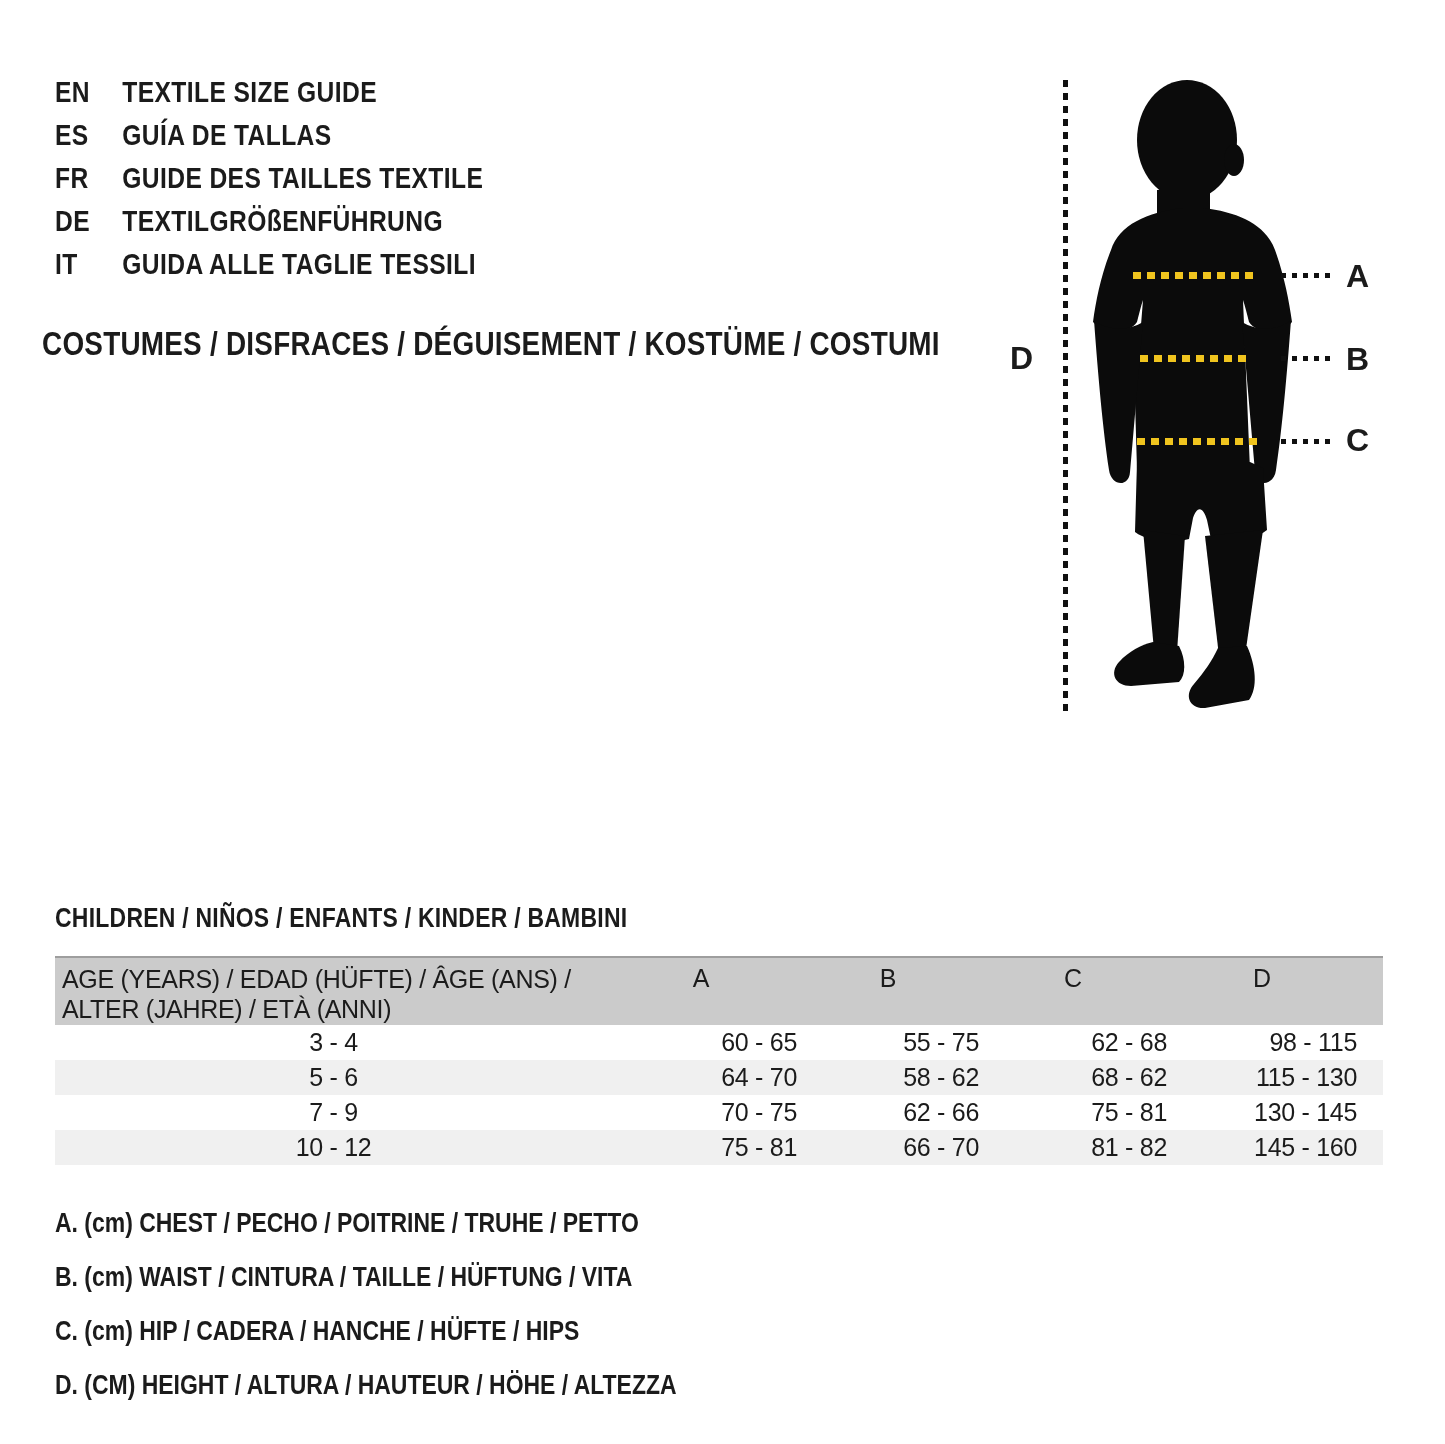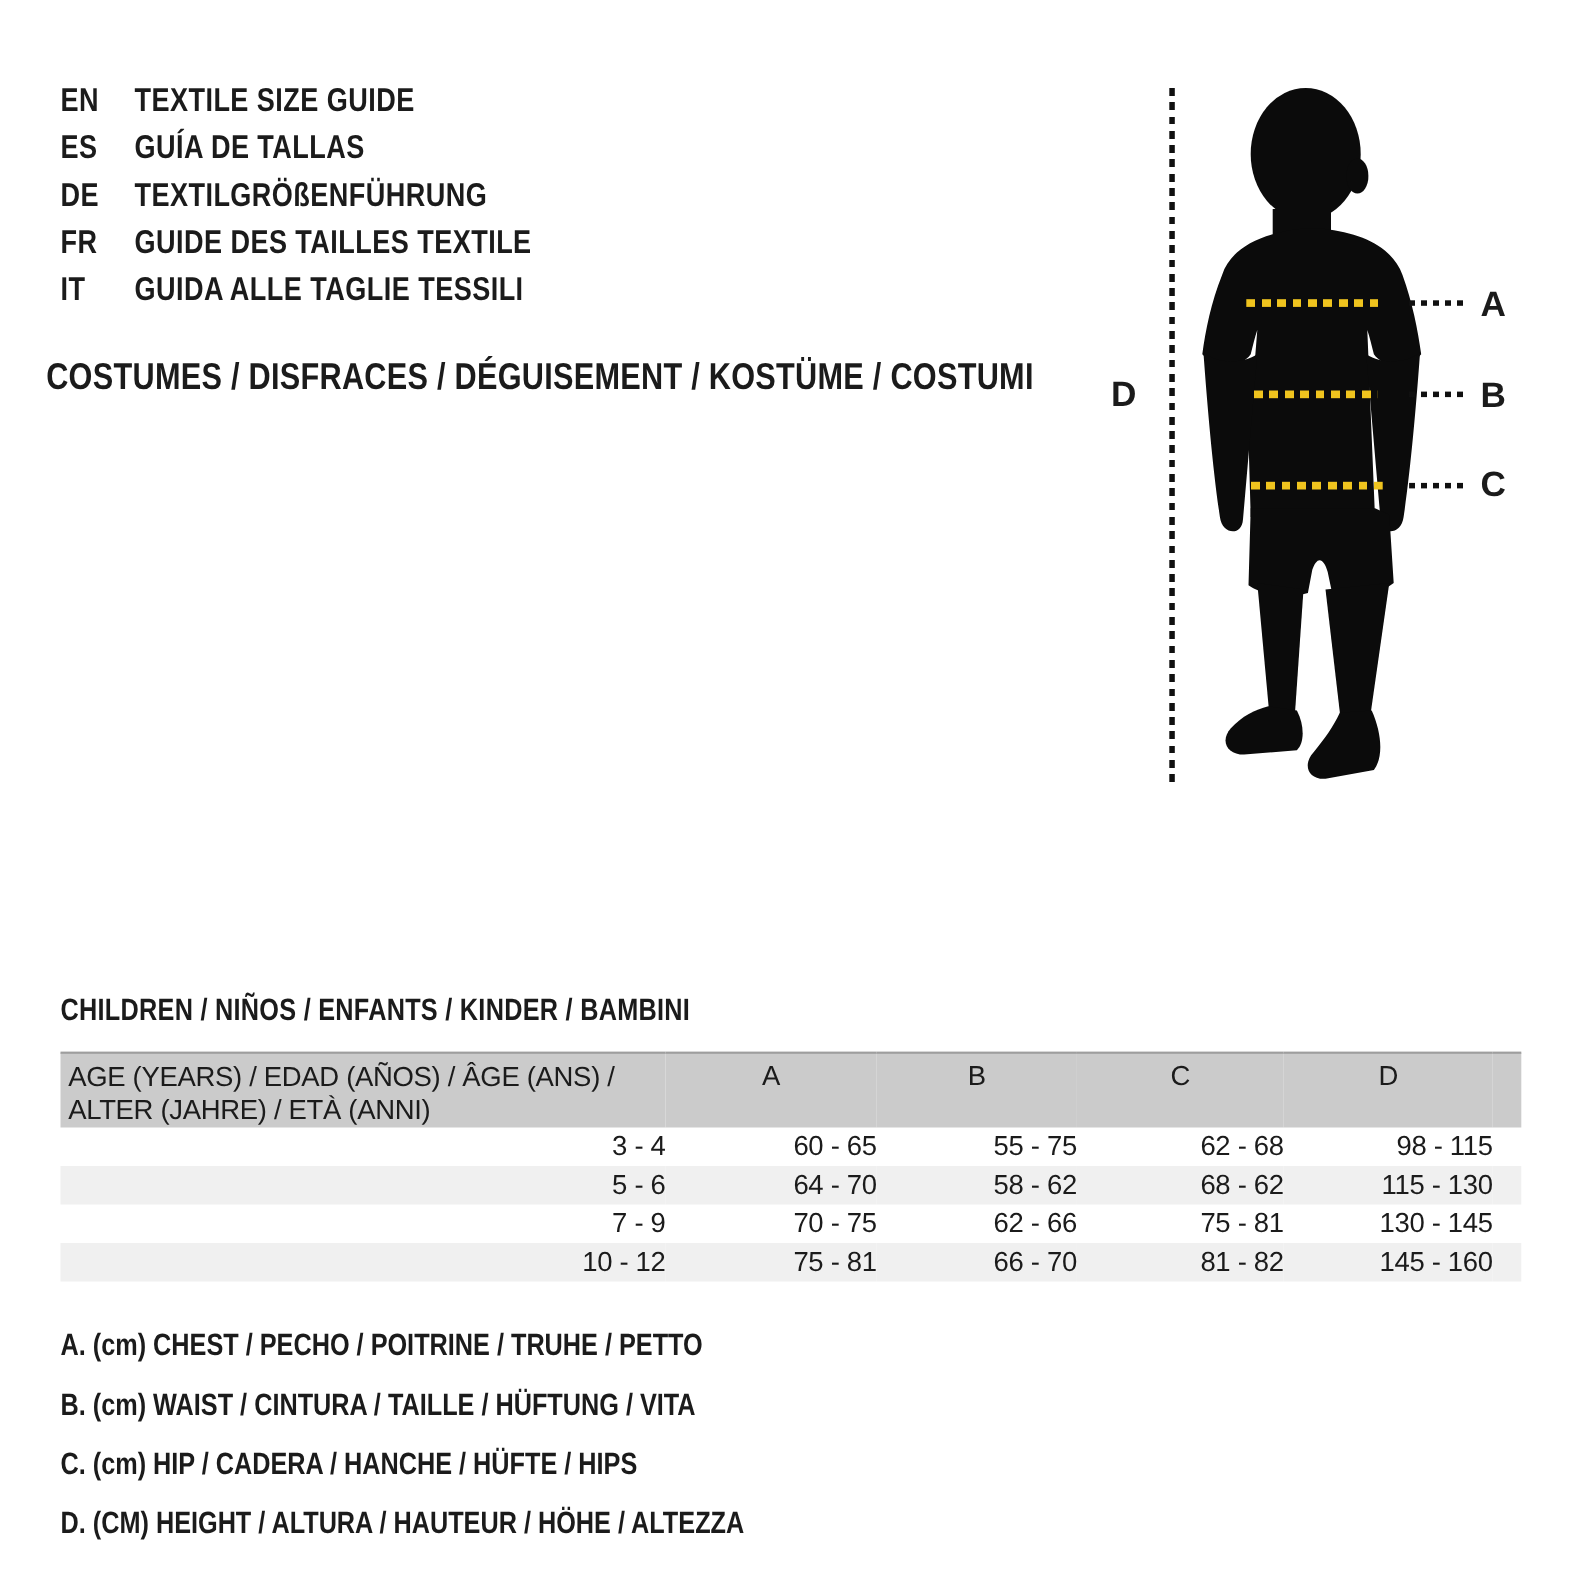--- a/index.html
+++ b/index.html
@@ -68,21 +68,21 @@
   table.size-table thead tr { background: var(--table-header-gray); }
   table.size-table thead th {
     height: 68px; vertical-align: top; font-weight: normal;
     font-size: 25px; letter-spacing: -0.3px; text-align: center; padding-top: 6px;
   }
   table.size-table thead th.age-head { text-align: left; padding-left: 7px; line-height: 30px; }
   table.size-table tbody td {
     height: 35px; font-size: 25px; letter-spacing: -0.3px; text-align: right;
     vertical-align: middle;
   }
-  table.size-table tbody td.age-cell { text-align: right; padding-left: 7px; }
+  table.size-table tbody td.age-cell { text-align: center; padding-left: 7px; }
   table.size-table tbody tr:nth-child(even) { background: var(--table-alt-row-gray); }
 
   
   .legend { left: 55px; top: 1196px; }
   .legend-item { height: 54px; display: flex; align-items: center; font-size: 28px; font-weight: bold; }
 </style>
 </head>
 <body>
 
 <div class="abs lang-list">
@@ -93,28 +93,28 @@
     </span>
   </div>
   <div class="lang-row">
     <span class="lang-row-inner">
       <span class="lang-code">ES</span>
       <span class="lang-title">GUÍA DE TALLAS</span>
     </span>
   </div>
   <div class="lang-row">
     <span class="lang-row-inner">
+      <span class="lang-code">FR</span>
+      <span class="lang-title">GUIDE DES TAILLES TEXTILE</span>
+    </span>
+  </div>
+  <div class="lang-row">
+    <span class="lang-row-inner">
       <span class="lang-code">DE</span>
       <span class="lang-title">TEXTILGRÖßENFÜHRUNG</span>
-    </span>
-  </div>
-  <div class="lang-row">
-    <span class="lang-row-inner">
-      <span class="lang-code">FR</span>
-      <span class="lang-title">GUIDE DES TAILLES TEXTILE</span>
     </span>
   </div>
   <div class="lang-row">
     <span class="lang-row-inner">
       <span class="lang-code">IT</span>
       <span class="lang-title">GUIDA ALLE TAGLIE TESSILI</span>
     </span>
   </div>
 </div>
 
@@ -203,21 +203,21 @@
       <col style="width:550px">
         <col style="width:192px">
         <col style="width:182px">
       <col style="width:188px">
         <col style="width:190px">
         <col style="width:26px">
     </colgroup>
     <thead>
       <tr>
         <th class="age-head">
-          <div>AGE (YEARS) / EDAD (AÑOS) / ÂGE (ANS) /</div>
+          <div>AGE (YEARS) / EDAD (HÜFTE) / ÂGE (ANS) /</div>
           <div>ALTER (JAHRE) / ETÀ (ANNI)</div>
         </th>
         <th>A</th>
         <th>B</th>
         <th>C</th>
         <th>D</th>
         <th></th>
       </tr>
     </thead>
     <tbody>

